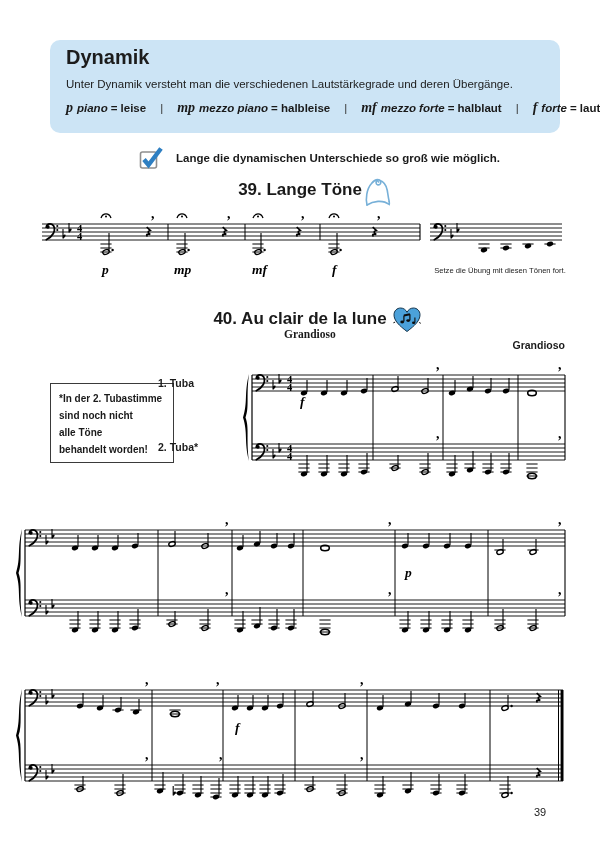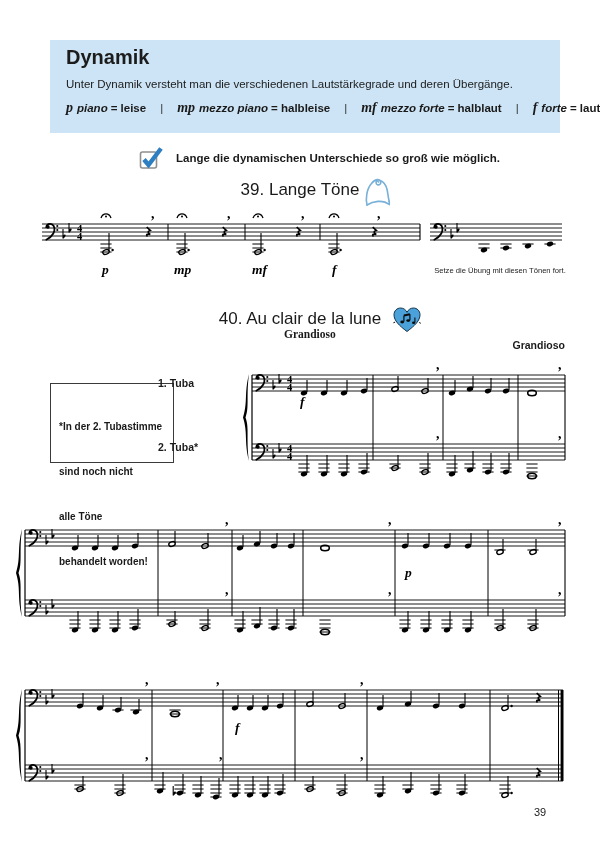--- a/index.html
+++ b/index.html
@@ -1,41 +1,41 @@
 <!DOCTYPE html>
 <html><head>
 <meta charset="utf-8">
 <style>
   html,body{margin:0;padding:0;background:#fff;}
   .page{position:relative;width:600px;height:849px;background:#ffffff;
         font-family:"Liberation Sans",sans-serif;color:#1a1a1a;overflow:hidden;}
   .abs{position:absolute;}
   .info-box{position:absolute;left:50px;top:40px;width:510px;height:93px;
-            background:#cce4f5;border-radius:0;}
+            background:#cce4f5;border-radius:10px;}
   .info-title{position:absolute;left:16px;top:6px;font-size:20px;font-weight:bold;color:#1c1c1c;}
   .info-desc{position:absolute;left:16px;top:38px;font-size:11.5px;font-weight:normal;color:#1c1c1c;}
   .legend{position:absolute;left:16px;top:60px;font-size:11.5px;font-weight:bold;white-space:nowrap;}
   .legend .dynsym{font-family:"Liberation Serif",serif;font-style:italic;font-weight:bold;
                   font-size:14px;margin-right:4px;}
   .legend .dynterm{font-style:italic;font-weight:bold;margin-right:3px;}
   .legend .dyneq{font-weight:bold;}
   .legend .sep{margin:0 14px;font-weight:normal;color:#333;}
   .tip-row{position:absolute;left:139px;top:146px;height:26px;}
   .tip-text{position:absolute;left:37px;top:6px;font-size:11.5px;font-weight:bold;white-space:nowrap;}
-  .ex-title{position:absolute;left:0;right:0;text-align:center;font-size:17px;font-weight:normal;}
+  .ex-title{position:absolute;left:0;right:0;text-align:center;font-size:17px;font-weight:bold;}
   .music{position:absolute;}
   .caption{position:absolute;left:422px;top:266px;width:156px;text-align:center;
            font-size:7.6px;color:#222;}
   .tempo{position:absolute;left:284px;top:328px;font-family:"Liberation Serif",serif;
          font-weight:bold;font-size:11.5px;}
   .origin{position:absolute;left:445px;top:339px;width:120px;text-align:right;
           font-size:10.5px;font-weight:bold;}
   .note-box{position:absolute;left:50px;top:383px;width:124px;height:80px;
             border:1.2px solid #3a3a3a;background:#fff;padding:6px 8px;box-sizing:border-box;}
-  .note-box div{font-size:10px;font-weight:bold;line-height:17px;white-space:nowrap;margin-top:28px;}
+  .note-box div{font-size:10px;font-weight:bold;line-height:17px;white-space:nowrap;}
   .part-label{position:absolute;width:75px;text-align:left;font-size:10.5px;font-weight:bold;}
   .pagenum{position:absolute;left:520px;top:806px;width:40px;text-align:center;font-size:11px;color:#222;}
 </style>
 </head>
 <body>
 
 <div class="page">
 
   <div class="info-box">
     <div class="info-title">Dynamik</div>

